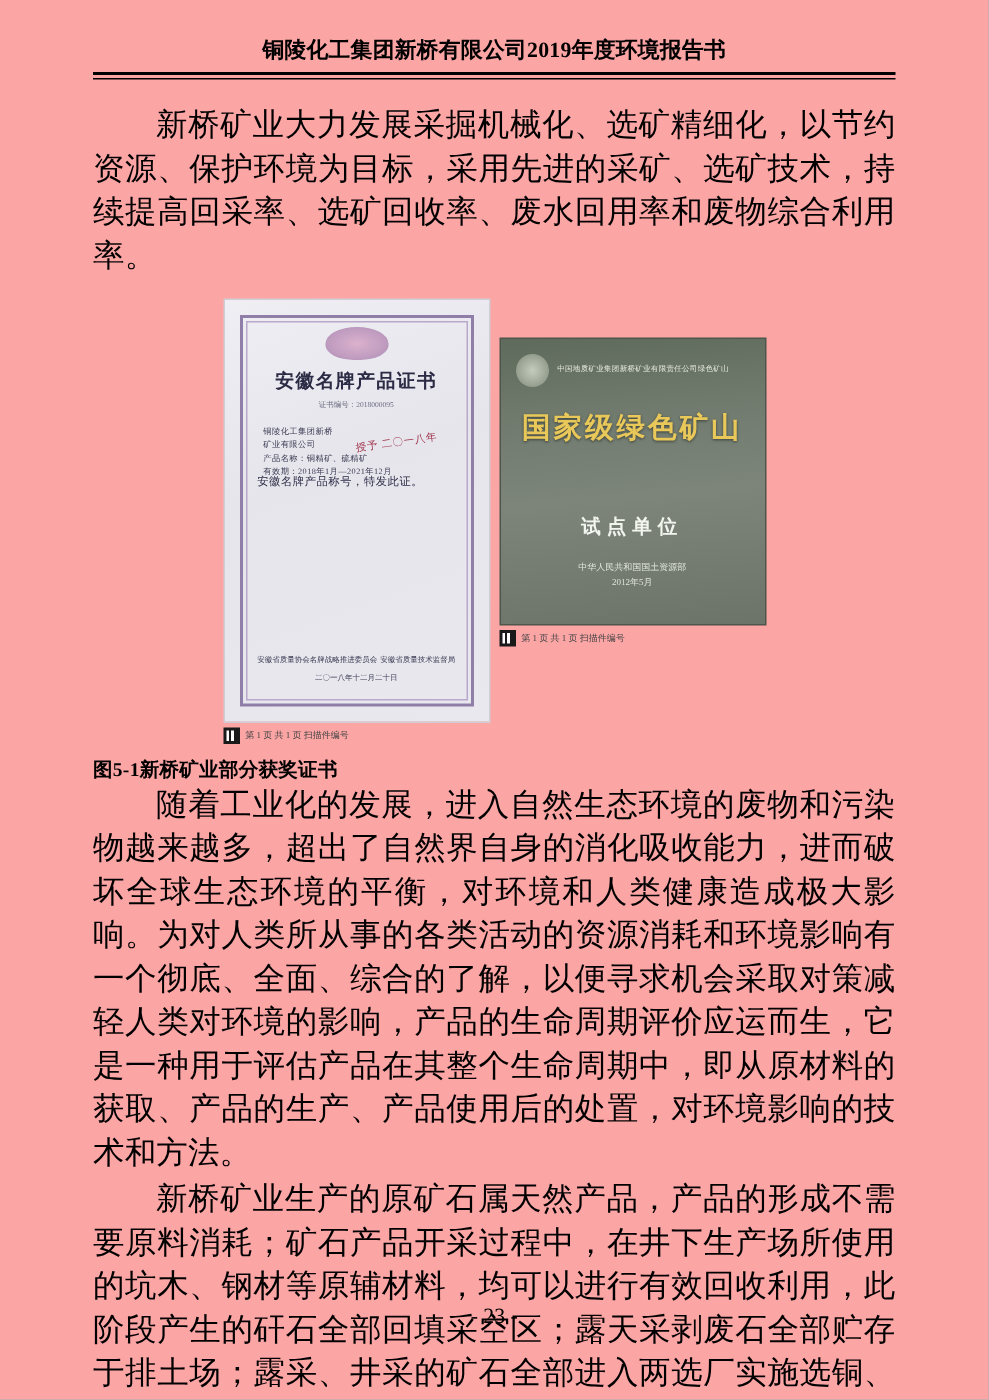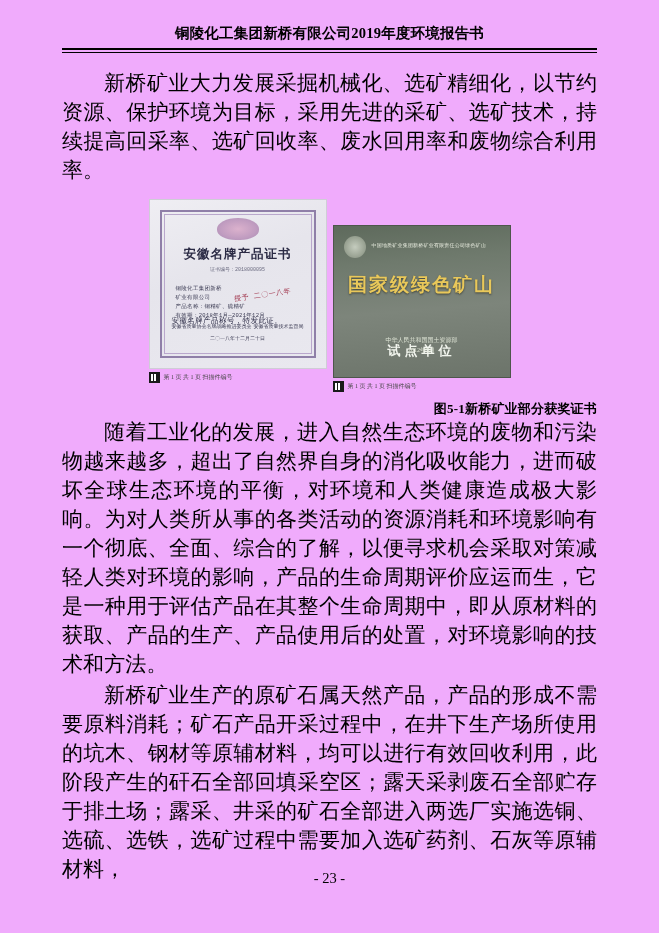--- a/index.html
+++ b/index.html
@@ -7,21 +7,21 @@
     padding: 0;
     background: #b0b0b0;
   }
   body {
     font-family: "Liberation Serif", serif;
   }
   .page {
     position: relative;
     width: 659px;
     height: 933px;
-    background: #f0abfc;
+    background: #fca5a5;
     overflow: hidden;
     box-sizing: border-box;
   }
   .page-inner {
     position: absolute;
     left: 62px;
     top: 24px;
     width: 535px;
   }
   .header {
@@ -53,27 +53,26 @@
   }
   .figure-block {
     margin: 14px 0 0 0;
     display: flex;
     justify-content: center;
     align-items: flex-start;
     gap: 6px;
   }
   .cert-left {
     width: 178px;
-    height: 170px;
+    height: 283px;
     background: linear-gradient(160deg, #efeef3 0%, #e6e5ec 40%, #e9e8ef 100%);
     border: 1px solid #cfcdd6;
     position: relative;
     box-sizing: border-box;
     padding: 8px;
-    font-family: Liberation Mono, monospace;
   }
   .cert-left .inner-frame {
     position: absolute;
     left: 10px; top: 10px; right: 10px; bottom: 10px;
     border: 2px solid #8f7fa8;
     box-sizing: border-box;
   }
   .cert-left .inner-frame2 {
     position: absolute;
     left: 14px; top: 14px; right: 14px; bottom: 14px;
@@ -151,21 +150,21 @@
   .cert-date {
     position: absolute;
     left: 0; right: 0;
     bottom: 26px;
     text-align: center;
     font-size: 5px;
     color: #3a3a52;
   }
   .cert-right {
     width: 178px;
-    height: 153px;
+    height: 192px;
     background: linear-gradient(175deg, #5e6a5c 0%, #6f7a6d 25%, #7d857b 55%, #6c746a 100%);
     border: 1px solid #4e564c;
     position: relative;
     box-sizing: border-box;
     margin-top: 26px;
     overflow: hidden;
   }
   .cert-right .rb-emblem {
     position: absolute;
     left: 10px;
@@ -231,21 +230,21 @@
   }
   .scan-sq::after {
     content: "";
     position: absolute;
     left: 2px; top: 2px;
     width: 7px; height: 7px;
     background:
       linear-gradient(90deg, #fff 0 2px, #1a1a1a 2px 3px, #fff 3px 5px, #1a1a1a 5px 7px);
   }
   .fig-caption {
-    text-align: right;
+    text-align: left;
     font-size: 13px;
     font-weight: bold;
     color: #000;
     margin-top: 8px;
     letter-spacing: 0.2px;
   }
   .section-heading {
     font-size: 16px;
     color: #000;
     margin: 2px 0 2px 0;

